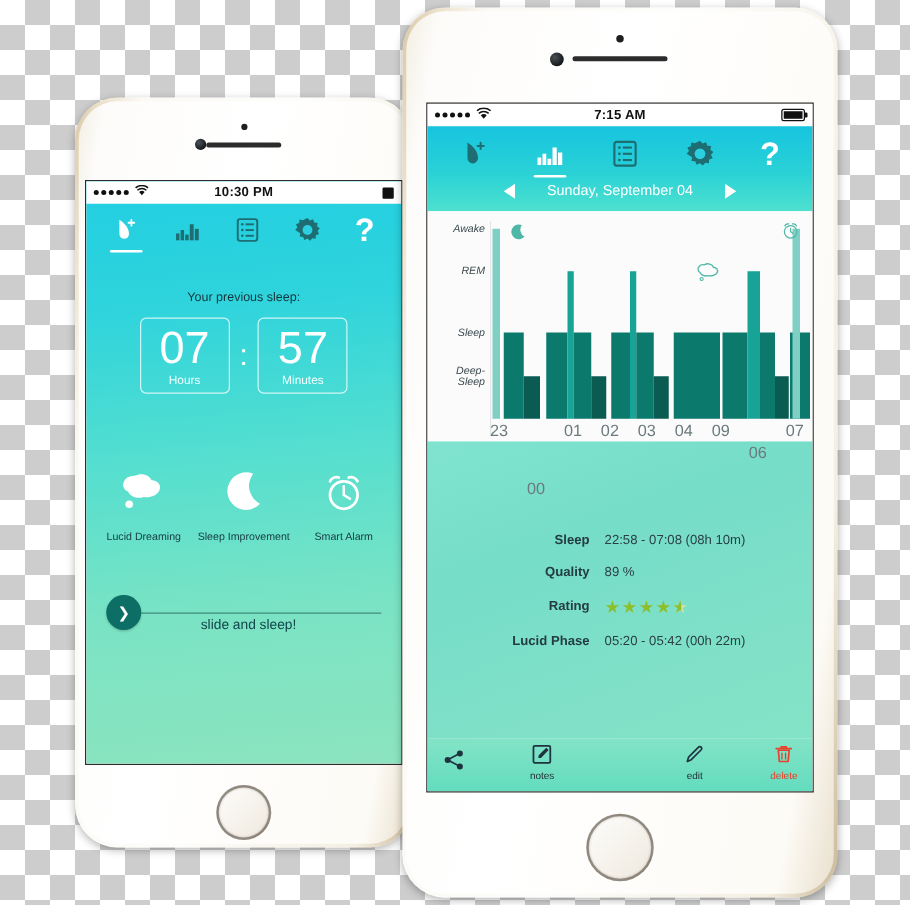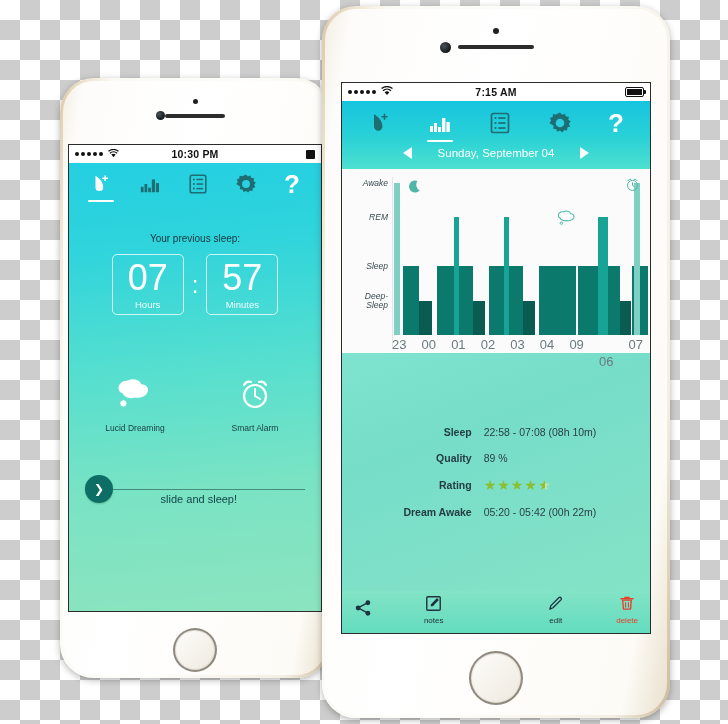--- a/index.html
+++ b/index.html
@@ -242,20 +242,28 @@
 
       <div class="features">
         <div class="feat">
           <span>
             <svg width="40" height="34" viewBox="0 0 44 38">
                 <path d="M14 4 c6-3 13-1 15 4 c6 0 9 5 7 9 c-2 5-9 7-14 6 c-5 2-12 0-14-5 c-4-1-6-6-3-10 c2-3 6-4 9-4z" fill="#fff"></path>
                 <circle cx="9" cy="29.5" r="3.4" fill="#fff"></circle>
               </svg>
           </span>
           <div class="cap">Lucid Dreaming</div>
+        </div>
+        <div class="feat">
+          <span>
+            <svg width="34" height="34" viewBox="0 0 34 34">
+                <path d="M24.5 2 a15 15 0 1 0 5.5 24 A16 16 0 0 1 24.5 2 Z" fill="#fff"></path>
+              </svg>
+          </span>
+          <div class="cap">Sleep Improvement</div>
         </div>
         <div class="feat">
           <span>
             <svg width="34" height="34" viewBox="0 0 34 34">
                 <circle cx="17" cy="19" r="11" fill="none" stroke="#fff" stroke-width="2.2"></circle>
                 <path d="M17 12 v7 l5 3" stroke="#fff" stroke-width="2" fill="none" stroke-linecap="round"></path>
                 <path d="M6 8 a6 6 0 0 1 7-3 M28 8 a6 6 0 0 0-7-3" stroke="#fff" stroke-width="2.2" fill="none" stroke-linecap="round"></path>
               </svg>
           </span>
           <div class="cap">Smart Alarm</div>
@@ -402,21 +410,21 @@
                     <circle cx="6" cy="20" r="1.7" fill="none" stroke="#4fb7a8" stroke-width="1.3"></circle>
                   </svg></div>
                 <div class="annot" style="left: 93%; top: 0px;"><svg width="15" height="15" viewBox="0 0 24 24">
                     <circle cx="12" cy="13.5" r="8" fill="none" stroke="#4fb7a8" stroke-width="1.6"></circle>
                     <path d="M12 9 v4.5 l3 2" stroke="#4fb7a8" stroke-width="1.5" fill="none" stroke-linecap="round"></path>
                     <path d="M4.5 6 a4.5 4.5 0 0 1 5-2.5 M19.5 6 a4.5 4.5 0 0 0-5-2.5" stroke="#4fb7a8" stroke-width="1.6" fill="none" stroke-linecap="round"></path>
                   </svg></div>
               </div>
             <div class="xaxis" id="xaxis">
                 <div class="xtick" style="left: 2.5%;">23</div>
-                <div class="xtick" style="left: 14.375%;">00</div>
+                <div class="xtick" style="left: 14.375%; margin-top: 46px;">00</div>
                 <div class="xtick" style="left: 26.25%;">01</div>
                 <div class="xtick" style="left: 38.125%;">02</div>
                 <div class="xtick" style="left: 50%;">03</div>
                 <div class="xtick" style="left: 61.875%;">04</div>
                 <div class="xtick" style="left: 73.75%;">09</div>
                 <div class="xtick" style="left: 85.625%; margin-top: 17px;">06</div>
                 <div class="xtick" style="left: 97.5%;">07</div>
               </div>
           </div>
         </div>
@@ -429,21 +437,21 @@
           </div>
           <div class="drow">
             <div class="dlab">Quality</div>
             <div class="dval">89 %</div>
           </div>
           <div class="drow">
             <div class="dlab">Rating</div>
             <div class="dval"><span class="stars">★★★★<span class="halfstar">★<span>★</span></span></span></div>
           </div>
           <div class="drow">
-            <div class="dlab">Dream Awake</div>
+            <div class="dlab">Lucid Phase</div>
             <div class="dval">05:20 - 05:42  (00h 22m)</div>
           </div>
         </div>
 
       <div class="toolbar">
         <div class="tool">
           <span>
             <svg width="18" height="18" viewBox="0 0 24 24">
                 <g fill="#1e3340">
                   <circle cx="18.5" cy="5" r="3.2"></circle>

